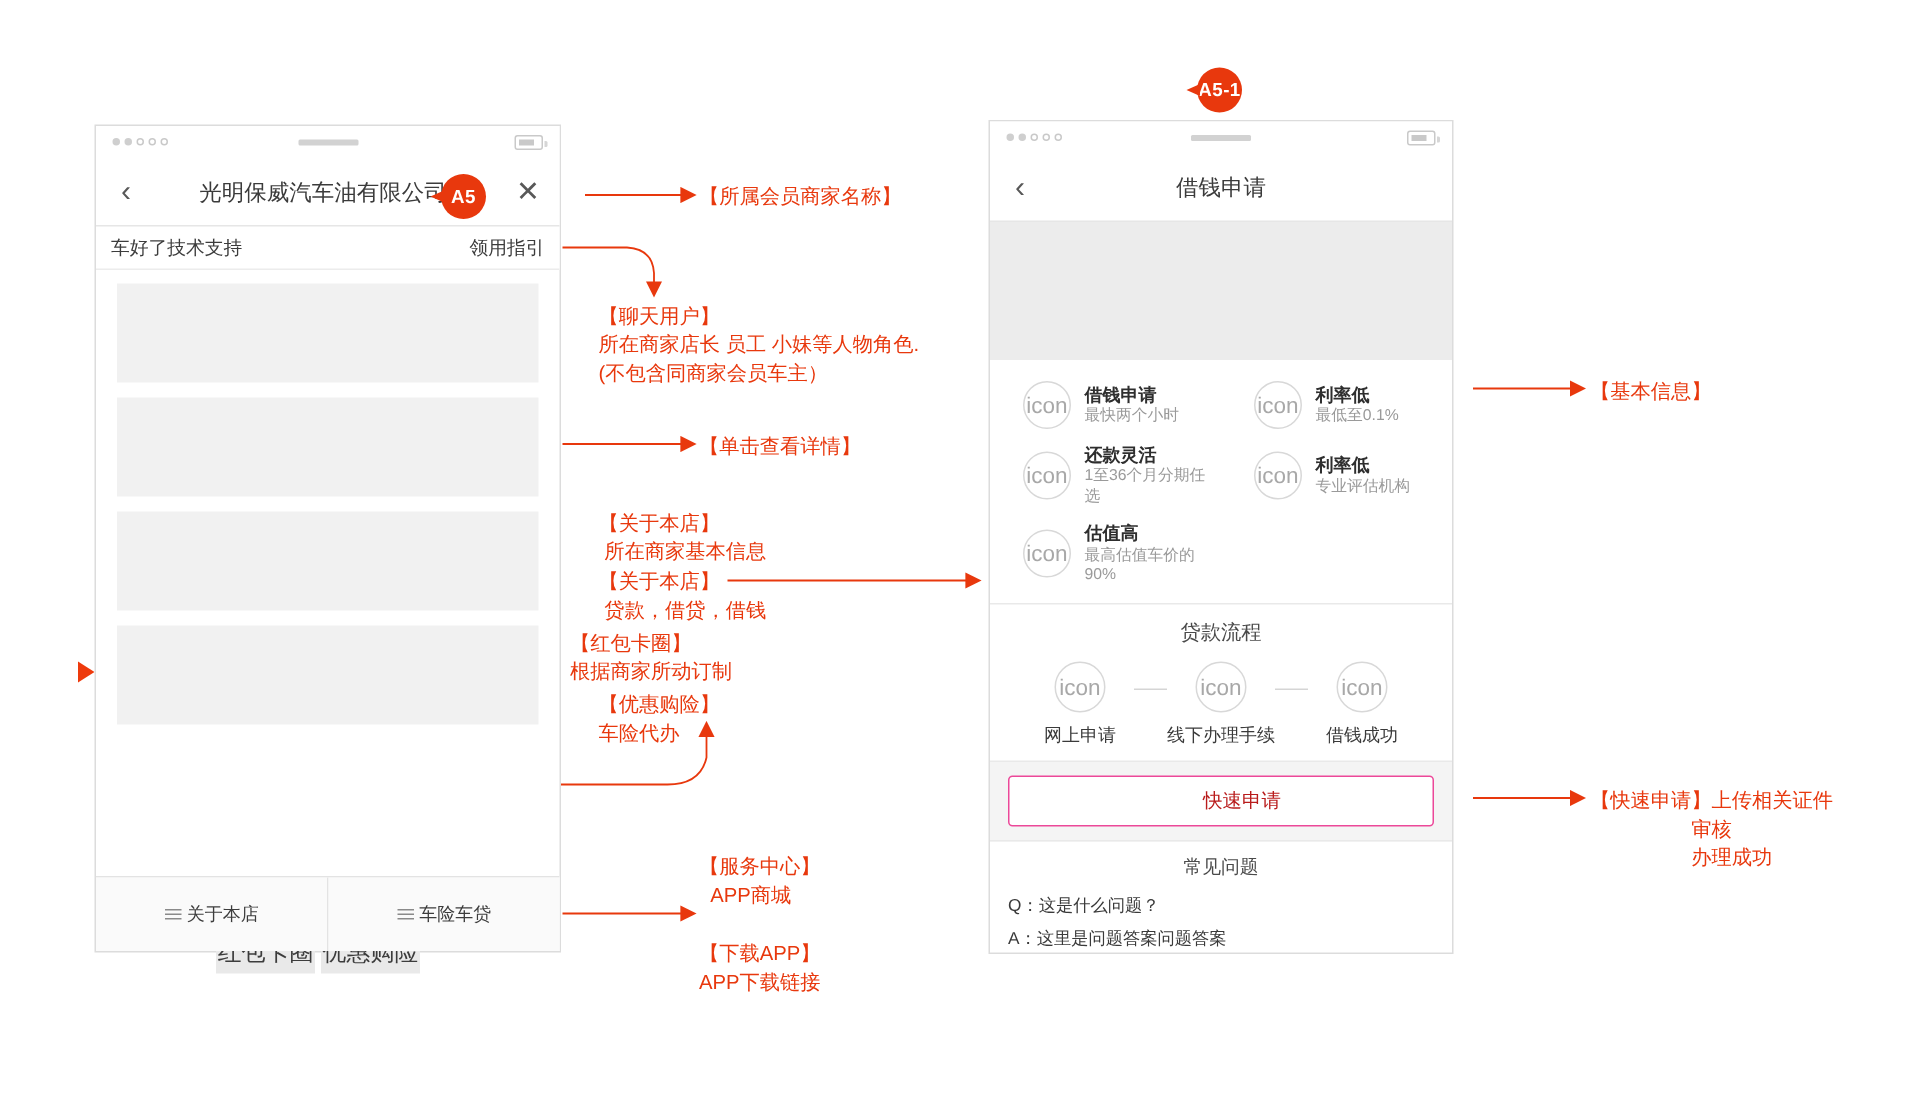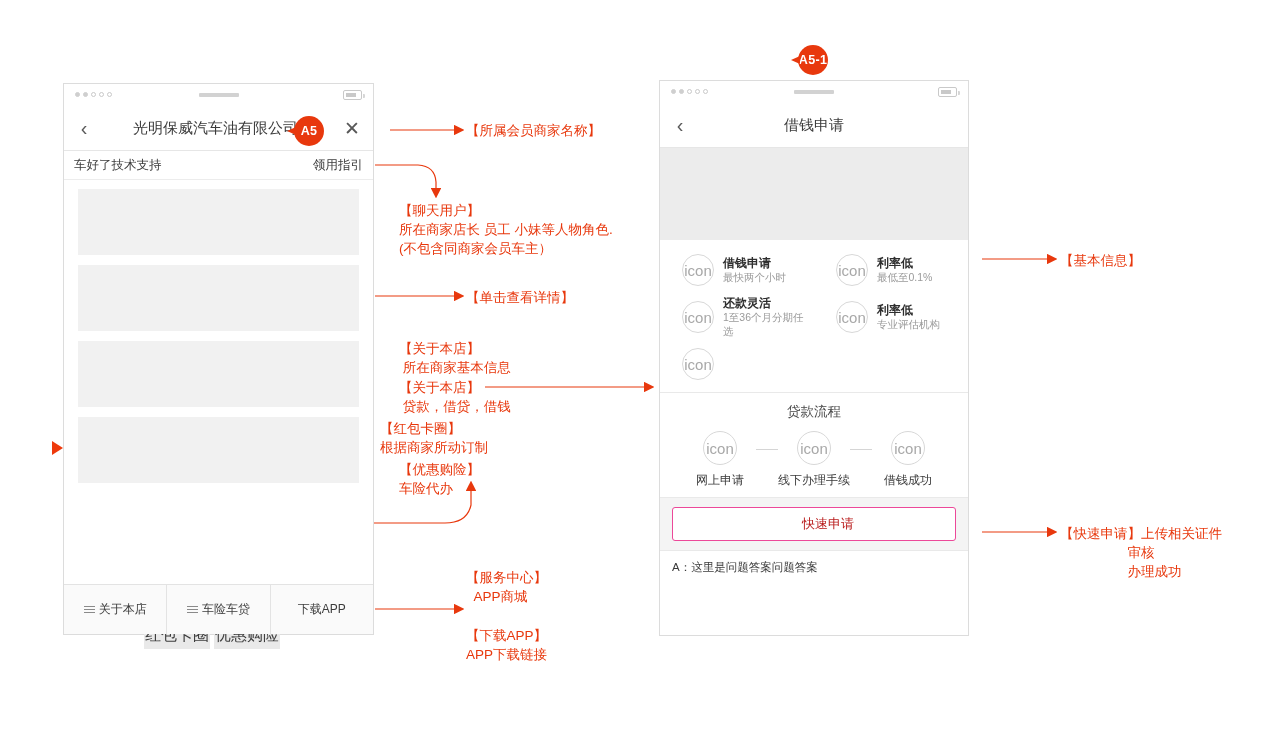--- a/index.html
+++ b/index.html
@@ -446,23 +446,20 @@
         <span>关于本店</span>
       </div>
       <div class="tab">
         <span class="ham">
             <i></i>
             <i></i>
             <i></i>
           </span>
         <span>车险车贷</span>
       </div>
-      <div class="tab">
-        <span>下载APP</span>
-      </div>
     </div>
   </div>
 
   <div class="badge" id="badge-a5">A5</div>
 
   <div class="phone" id="phone-right">
 
     <div class="statusbar">
       <div class="sb-dots">
         <i class="fill"></i>
@@ -508,20 +505,24 @@
         </div>
         <div class="feature">
           <span class="icon-circle">icon</span>
           <span class="feature-txt">
             <span class="feature-title" style="display:block">利率低</span>
             <span class="feature-sub" style="display:block">专业评估机构</span>
           </span>
         </div>
         <div class="feature">
           <span class="icon-circle">icon</span>
+          <span class="feature-txt">
+            <span class="feature-title" style="display:block">估值高</span>
+            <span class="feature-sub" style="display:block">最高估值车价的90%</span>
+          </span>
         </div>
       </div>
     </div>
 
     <div class="flow-sec">
       <div class="sec-title">贷款流程</div>
       <div class="flow-row">
         <div class="flow-node">
           <span class="icon-circle">icon</span>
           <span class="flow-label">网上申请</span>
@@ -537,20 +538,22 @@
           <span class="flow-label">借钱成功</span>
         </div>
       </div>
     </div>
 
     <div class="apply-wrap">
       <div class="apply-btn">快速申请</div>
     </div>
 
     <div class="faq">
+      <div class="faq-title">常见问题</div>
+      <div class="faq-line">Q：这是什么问题？</div>
       <div class="faq-line">A：这里是问题答案问题答案</div>
     </div>
   </div>
 
   <div class="badge" id="badge-a51">A5-1</div>
 
   <div class="anno" style="left:466px; top:121px;">【所属会员商家名称】</div>
 
   <div class="anno" style="left:399px; top:201px;">【聊天用户】
 所在商家店长 员工 小妹等人物角色.

